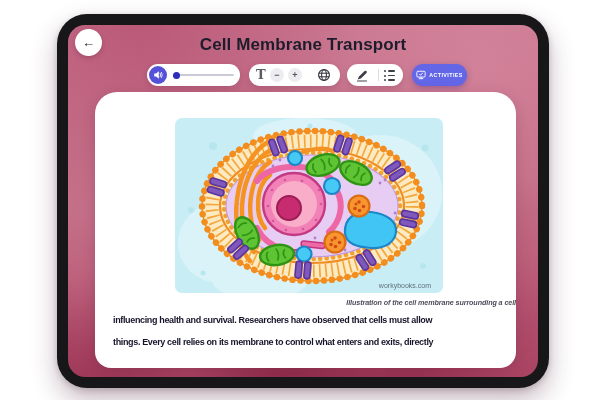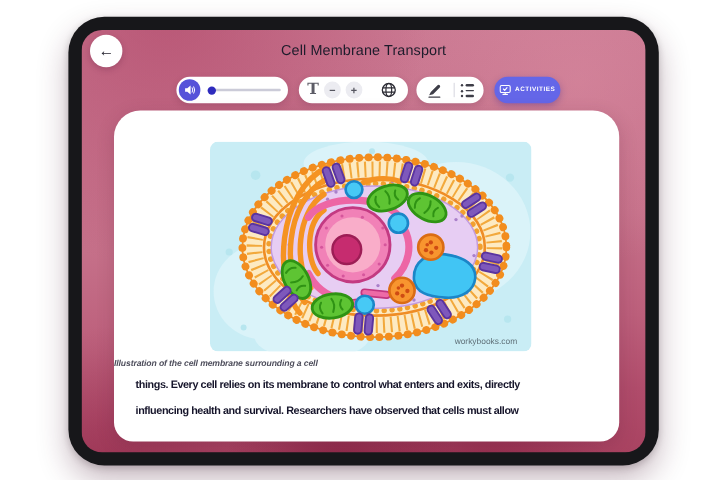--- a/index.html
+++ b/index.html
@@ -13,21 +13,21 @@
       radial-gradient(circle at 46% 108%, rgba(118,16,50,.68) 0%, rgba(118,16,50,0) 22%),
       radial-gradient(circle at 72% 105%, rgba(133,28,62,.55) 0%, rgba(133,28,62,0) 20%),
       radial-gradient(circle at 6% 112%, rgba(130,25,58,.45) 0%, rgba(130,25,58,0) 25%),
       radial-gradient(circle at 15% -6%, rgba(170,58,94,.55) 0%, rgba(170,58,94,0) 40%),
       radial-gradient(circle at 88% 12%, rgba(226,150,170,.35) 0%, rgba(226,150,170,0) 30%),
       linear-gradient(176deg,#cb7a93 0%,#c57089 48%,#bc5f7b 70%,#b04c6b 86%,#a94361 100%);}
   
   .back-btn{position:absolute;left:7px;top:4px;width:27px;height:27px;border-radius:50%;background:#fff;
             box-shadow:0 2px 5px rgba(80,20,50,.25);display:flex;align-items:center;justify-content:center;
             font-size:13px;font-weight:bold;color:#23222e;cursor:pointer;}
-  .title{position:absolute;left:0;right:0;top:10px;text-align:center;font-size:12px;font-weight:normal;
+  .title{position:absolute;left:0;right:0;top:10px;text-align:center;font-size:17px;font-weight:bold;
          color:#1d1c2b;letter-spacing:.1px;}
   
   .pill{position:absolute;top:39px;height:22px;background:#fff;border-radius:11px;
         box-shadow:0 2px 6px rgba(80,20,50,.18);}
   .audio-pill{left:79px;width:93px;}
   .speaker-circle{position:absolute;left:2px;top:2px;width:18px;height:18px;border-radius:50%;
                   background:#5552d9;display:flex;align-items:center;justify-content:center;cursor:pointer;}
   .vol-track{position:absolute;left:30px;top:10.3px;width:57px;height:1.6px;background:#cbcbd8;border-radius:1px;}
   .vol-thumb{position:absolute;left:26px;top:7.5px;width:7px;height:7px;border-radius:50%;background:#2e2bbd;cursor:pointer;}
   .font-pill{left:181px;width:91px;}
@@ -46,21 +46,21 @@
   .list-line{width:7px;height:1.6px;background:#3e3e48;border-radius:1px;}
   .activities-btn{position:absolute;left:344px;top:39px;width:55px;height:22px;border-radius:11px;
                   background:#6466e8;box-shadow:0 2px 6px rgba(60,40,140,.35);display:flex;align-items:center;
                   justify-content:center;gap:3px;cursor:pointer;}
   .activities-label{color:#fff;font-size:5.3px;font-weight:bold;letter-spacing:.45px;}
   
   .card{position:absolute;left:27px;top:67px;width:421px;height:276px;background:#fff;
         border-radius:22px 22px 16px 16px;box-shadow:0 4px 14px rgba(95,30,60,.22);overflow:hidden;}
   .figure{position:absolute;left:80px;top:26px;width:268px;height:175px;border-radius:7px;overflow:hidden;}
   .watermark{position:absolute;right:12px;bottom:4px;font-size:7px;color:#5f7078;}
-  .caption{position:absolute;left:0;right:0;top:206px;text-align:left;font-style:italic;font-weight:bold;
+  .caption{position:absolute;left:0;right:0;top:206px;text-align:right;font-style:italic;font-weight:bold;
            font-size:7.2px;color:#4e4e5c;letter-spacing:-.1px;}
   .body-text{position:absolute;left:18px;top:217px;width:393px;}
   .body-line{font-size:9px;font-weight:bold;color:#15142a;letter-spacing:-.35px;line-height:22px;white-space:nowrap;}
 </style>
 </head>
 <body>
 
 <div class="stage">
   <div class="tablet">
     <div class="screen">
@@ -250,20 +250,20 @@
             <use href="#chan" transform="translate(191 142) rotate(147)"></use>
             <use href="#chan" transform="translate(128 152) rotate(185)"></use>
             <use href="#chan" transform="translate(63 131) rotate(228)"></use>
           </svg>
           <div class="watermark">workybooks.com</div>
         </div>
 
         <div class="caption">Illustration of the cell membrane surrounding a cell</div>
 
         <div class="body-text">
+          <div class="body-line">influencing health and survival. Researchers have observed that cells must allow</div>
           <div class="body-line">things. Every cell relies on its membrane to control what enters and exits, directly</div>
-          <div class="body-line">influencing health and survival. Researchers have observed that cells must allow</div>
         </div>
       </div>
 
     </div>
   </div>
 </div>
 
 </body></html>

